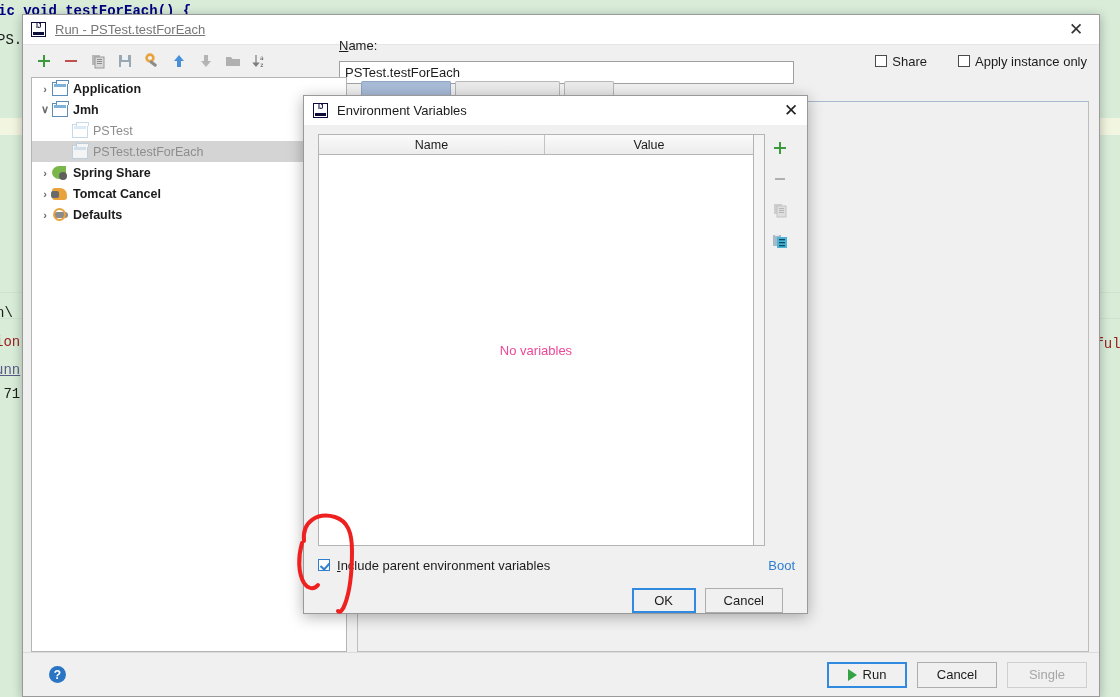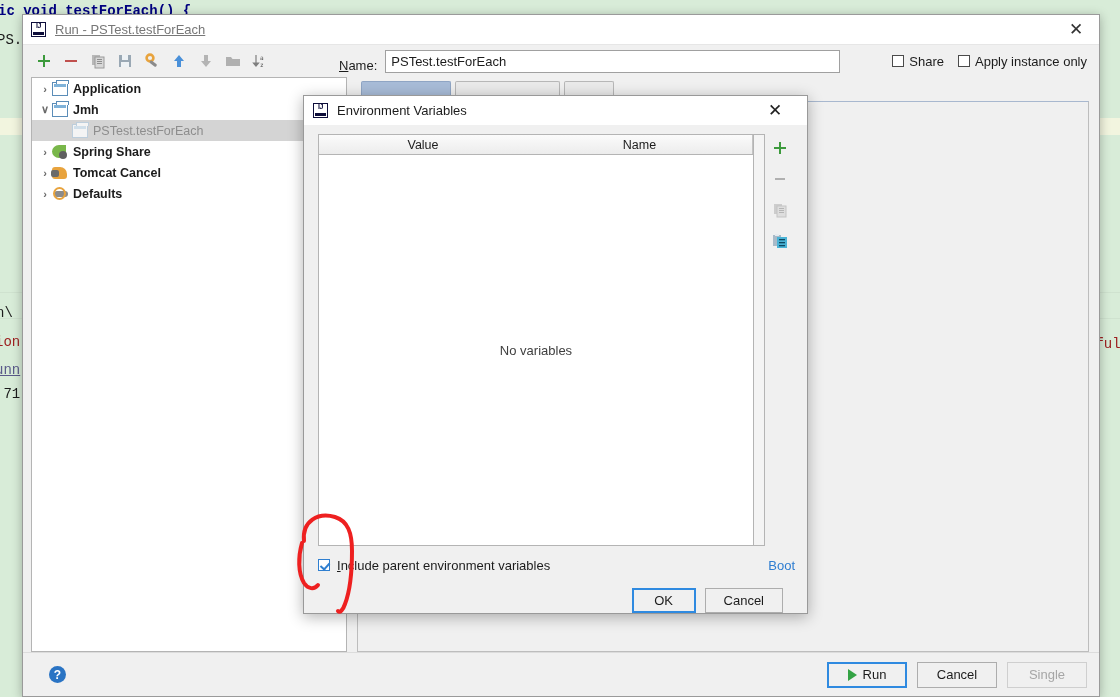--- a/index.html
+++ b/index.html
@@ -74,33 +74,33 @@
     background:#f0f0f0;
   }
   #left-toolbar {
     width:316px; height:32px; display:flex; align-items:center;
     padding-left:8px; gap:2px;
   }
   .tb-btn {
     width:25px; height:25px; display:flex; align-items:center; justify-content:center;
     cursor:pointer;
   }
-  .name-row { display:flex; align-items:flex-end; gap:8px; }
+  .name-row { display:flex; align-items:flex-start; gap:8px;flex-direction:column; }
   #name-label { font-size:13px; }
   #name-label u { text-decoration:underline; }
   #name-input {
     width:455px; height:23px; border:1px solid #a0a0a0; background:#fff;
     padding:0 5px; font-size:13px; font-family:"Liberation Sans",sans-serif;
     color:#1c1c1c;
   }
   #top-right-checks {
     margin-left:auto; display:flex; align-items:center; gap:14px;
     padding-right:12px; font-size:13px;
   }
-  .chk-wrap { display:flex; align-items:center; gap:5px; cursor:pointer; }
+  .chk-wrap { display:flex; align-items:center; gap:5px; cursor:pointer;margin-left:17px; }
   .chk-box {
     width:12px; height:12px; border:1px solid #4b4b4b; background:#fff;
     flex:0 0 auto;
   }
 
   #run-body { flex:1 1 auto; display:flex; min-height:0; position:relative; }
   #tree-panel {
     width:316px; margin:0 0 0 8px;
     background:#ffffff; border:1px solid #b4b4b4;
     position:relative; overflow:hidden;
@@ -226,21 +226,21 @@
 
   
   #env-modal {
     position:absolute; left:303px; top:95px; width:505px; height:519px;
     background:#f0f0f0; border:1px solid #999999;
     box-shadow:0 3px 14px rgba(0,0,0,.30);
     display:flex; flex-direction:column; z-index:50;
   }
   #env-titlebar {
     height:29px; background:#ffffff; display:flex; align-items:center;
-    padding:0 16px 0 9px; flex:0 0 auto;
+    padding:0 0 0 9px; flex:0 0 auto;
   }
   #env-title { font-size:13px; color:#1c1c1c; }
   #env-close {
     margin-left:auto; width:32px; height:27px;
     display:flex; align-items:center; justify-content:center;
     font-size:17px; color:#222; cursor:pointer; line-height:1;
   }
   #env-content { flex:1 1 auto; display:flex; flex-direction:column; padding:9px 12px 0 14px; }
   #table-region { flex:1 1 auto; display:flex; min-height:0; }
   #env-table {
@@ -252,21 +252,21 @@
     display:flex; align-items:center; justify-content:center;
     font-size:12.5px; color:#1c1c1c;
     background:linear-gradient(#fbfbfb,#ececec);
   }
   .th.name { flex:0 0 226px; border-right:1px solid #c3c3c3; }
   .th.value { flex:1 1 auto; }
   #env-tbody {
     flex:1 1 auto; position:relative; display:flex;
     align-items:center; justify-content:center;
   }
-  #no-vars { color:#404040; font-size:13px; }
+  #no-vars { color:#ec4899; font-size:13px; }
   #env-scrollbar {
     width:11px; background:#f4f4f4; border:1px solid #b4b4b4;
     border-left:none; flex:0 0 auto;
   }
   #env-side-toolbar {
     width:30px; flex:0 0 auto; display:flex; flex-direction:column;
     align-items:center; padding-top:2px; gap:7px;
   }
   .side-btn {
     width:26px; height:24px; display:flex; align-items:center; justify-content:center;
@@ -410,20 +410,24 @@
       <div class="tree-item bold">
         <span class="twisty">›</span>
         <span class="ico ico-window"></span>
         <span>Application</span>
       </div>
       <div class="tree-item bold">
         <span class="twisty">∨</span>
         <span class="ico ico-window"></span>
         <span>Jmh</span>
       </div>
+      <div class="tree-item child">
+        <span class="ico ico-window dim"></span>
+        <span>PSTest</span>
+      </div>
       <div class="tree-item child selected">
         <span class="ico ico-window dim"></span>
         <span>PSTest.testForEach</span>
       </div>
       <div class="tree-item bold">
         <span class="twisty">›</span>
         <span class="ico">
             <span class="ico-leaf" style="position:absolute;left:0;top:0;"></span>
           </span>
         <span>Spring Share</span>
@@ -497,22 +501,22 @@
   <div id="env-titlebar">
     <div class="ij-logo"></div>
     <div id="env-title">Environment Variables</div>
     <div id="env-close">✕</div>
   </div>
 
   <div id="env-content">
     <div id="table-region">
       <div id="env-table">
         <div id="env-thead">
+          <div class="th name">Name</div>
           <div class="th value">Value</div>
-          <div class="th name">Name</div>
         </div>
         <div id="env-tbody">
           <div id="no-vars">No variables</div>
         </div>
       </div>
       <div id="env-scrollbar"></div>
       <div id="env-side-toolbar">
         <div class="side-btn">
           <svg width="16" height="16" viewBox="0 0 16 16">
               <path d="M7 2h2v5h5v2H9v5H7V9H2V7h5z" fill="#3c9a3c"></path>

